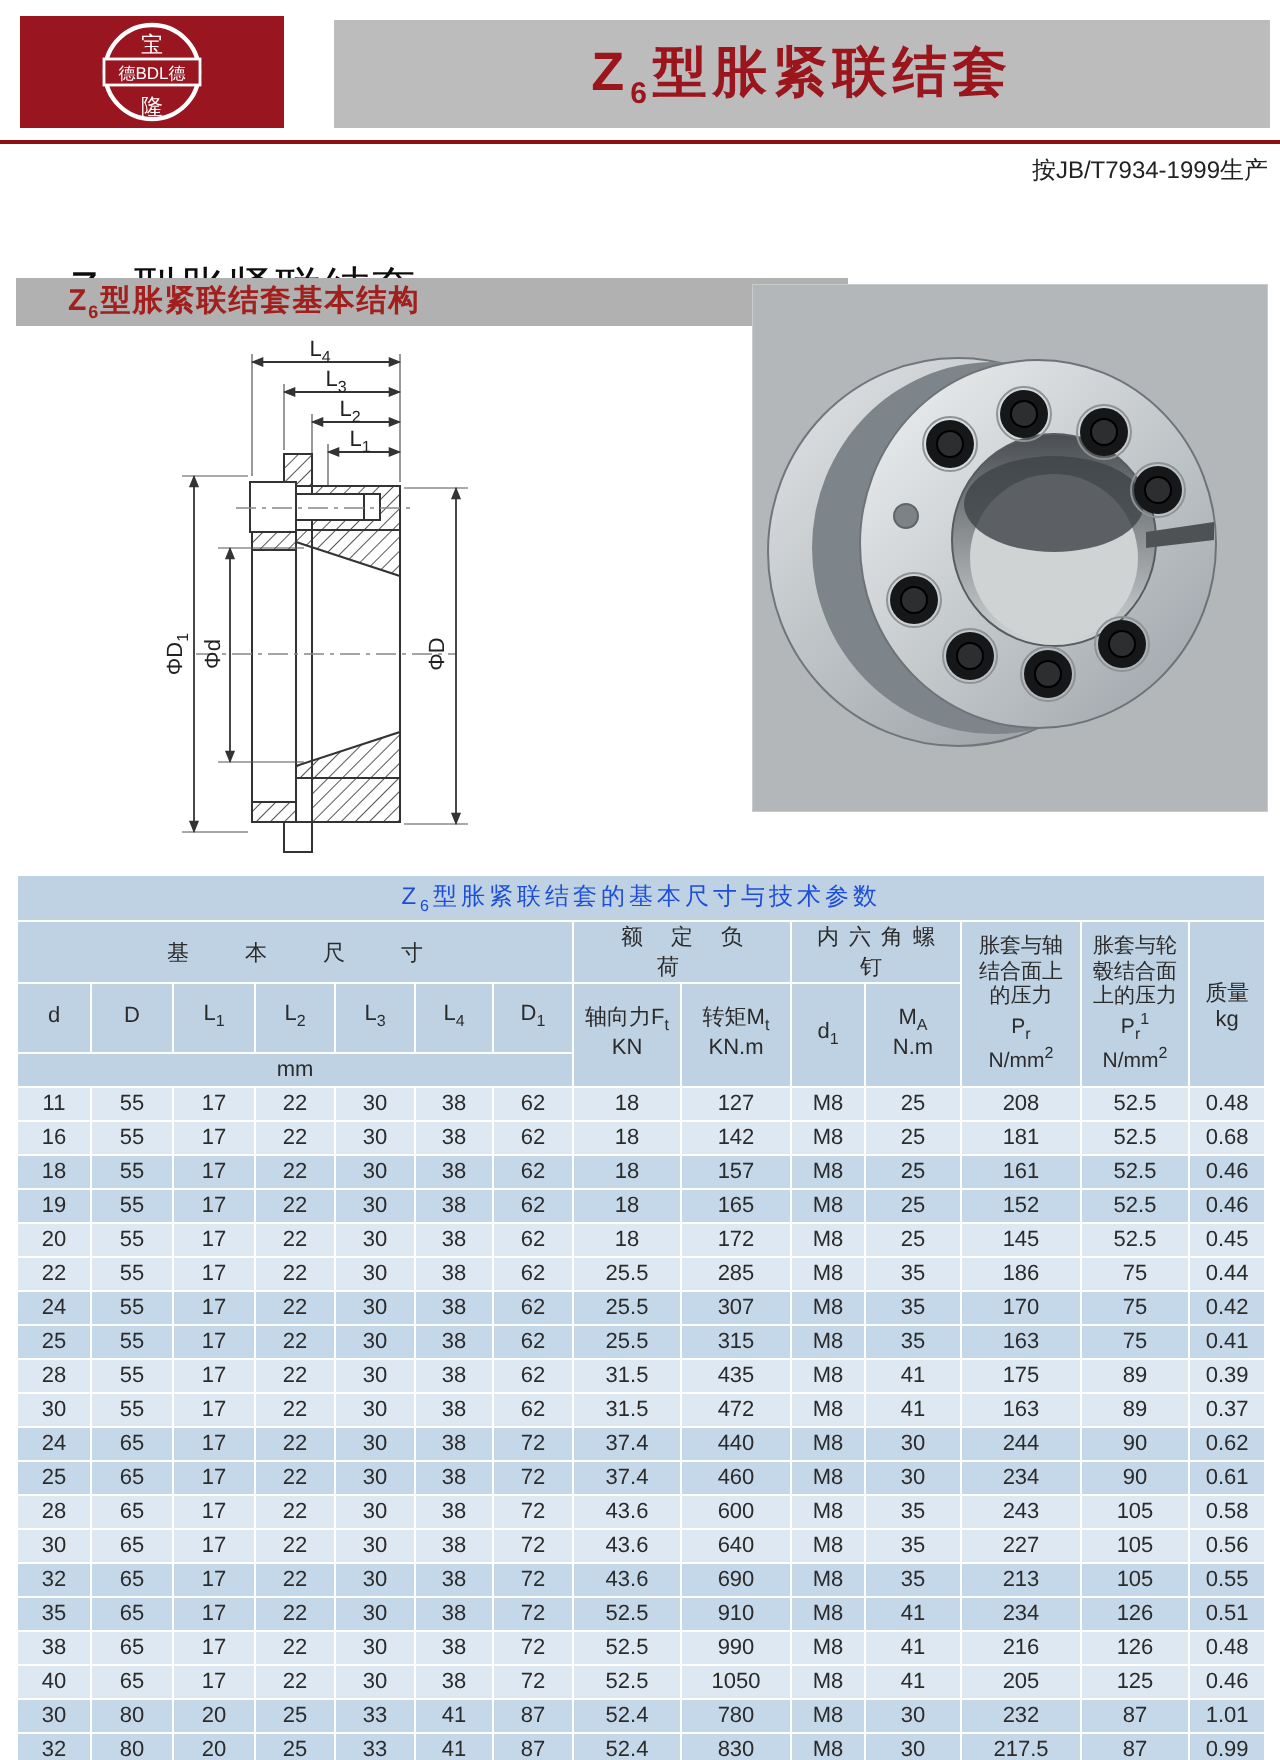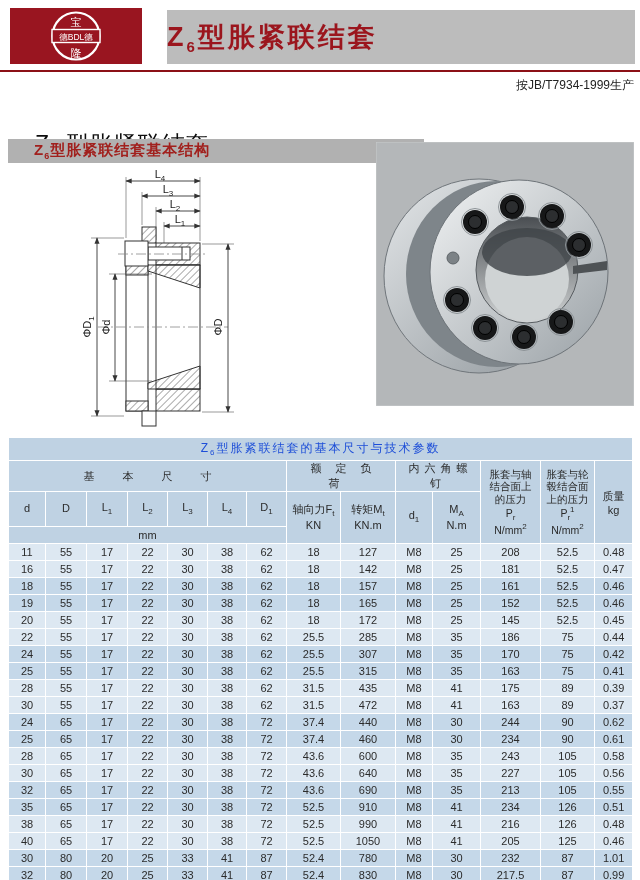--- a/index.html
+++ b/index.html
@@ -3,21 +3,21 @@
 <meta charset="utf-8">
 <style>
   html,body{margin:0;padding:0;}
   body{
     width:640px;height:880px;background:#ffffff;position:relative;
     font-family:"Liberation Sans","DejaVu Sans",sans-serif;color:#222;
     overflow:hidden;
   }
   .logo-block{position:absolute;left:10px;top:8px;width:132px;height:56px;background:#991520;}
   .title-bar{position:absolute;left:167px;top:10px;width:468px;height:54px;background:#bcbcbc;
-    display:flex;align-items:center;}
+    display:flex;align-items:center;justify-content:center;}
   .title-bar .t{color:#9b151d;font-size:27px;font-weight:bold;letter-spacing:3px;}
   .title-bar sub{font-size:15px;}
   .red-rule{position:absolute;left:0;top:70px;width:640px;height:2px;background:#8c1016;}
   .std-note{position:absolute;right:6px;top:77px;font-size:12px;color:#222;}
   .section-title{position:absolute;left:35px;top:94px;font-size:23px;font-weight:normal;color:#0d0d0d;letter-spacing:1px;margin-top:35px;}
   .section-title sub{font-size:13px;}
   .banner{position:absolute;left:8px;top:139px;width:416px;height:24px;background:#b1b1b1;display:flex;align-items:center;}
   .banner .t{color:#a1201d;font-weight:bold;font-size:15px;margin-left:26px;letter-spacing:1px;}
   .banner sub{font-size:9px;}
   .drawing{position:absolute;left:12px;top:166px;width:345px;height:266px;}
@@ -307,21 +307,21 @@
           <td>22</td>
           <td>30</td>
           <td>38</td>
           <td>62</td>
           <td>18</td>
           <td>142</td>
           <td>M8</td>
           <td>25</td>
           <td>181</td>
           <td>52.5</td>
-          <td>0.47</td>
+          <td>0.68</td>
         </tr>
         <tr class="dark">
           <td>18</td>
           <td>55</td>
           <td>17</td>
           <td>22</td>
           <td>30</td>
           <td>38</td>
           <td>62</td>
           <td>18</td>

